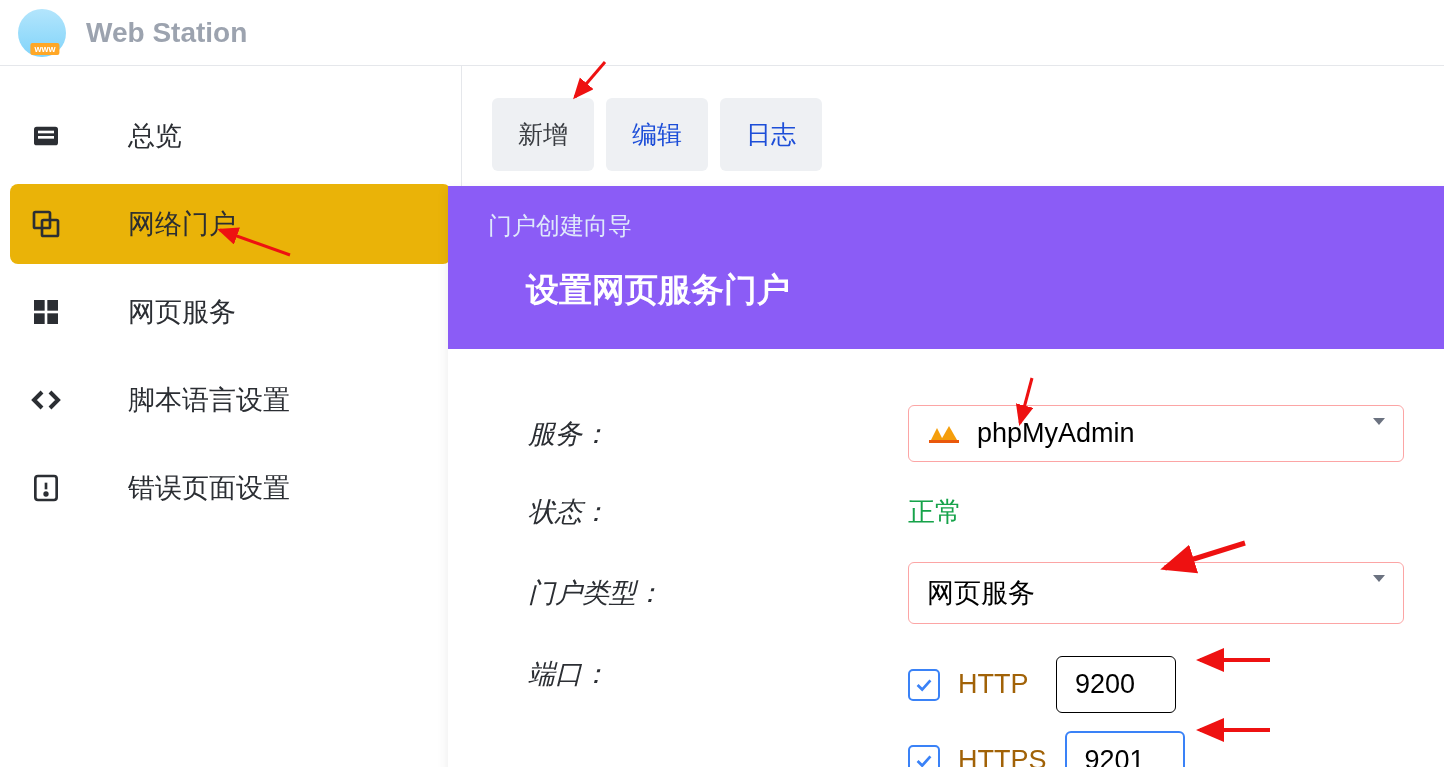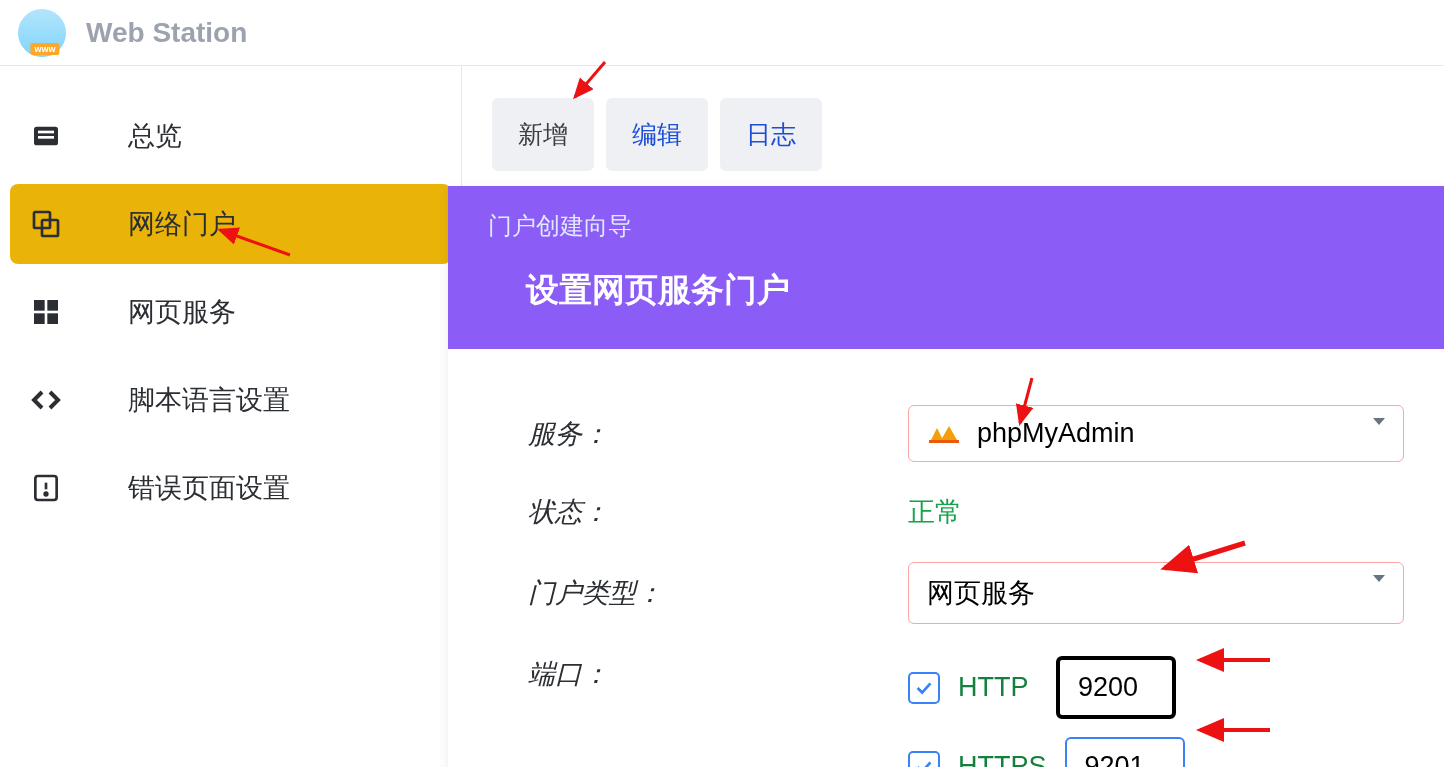--- a/index.html
+++ b/index.html
@@ -190,25 +190,25 @@
       border: 2px solid #3a82f7;
       border-radius: 5px;
       display: flex;
       align-items: center;
       justify-content: center;
       cursor: pointer;
     }
     .checkbox svg { stroke: #3a82f7; }
     .port-label {
       font-size: 27px;
-      color: #15803d;
+      color: #a16207;
       min-width: 80px;
     }
     .port-input {
-      border: 4px solid #000000;
+      border: 1px solid #000000;
       border-radius: 6px;
       padding: 12px 18px;
       font-size: 27px;
       width: 120px;
     }
     .port-input.focused {
       border: 2px solid #3a82f7;
     }
     .arrow {
       position: absolute;

